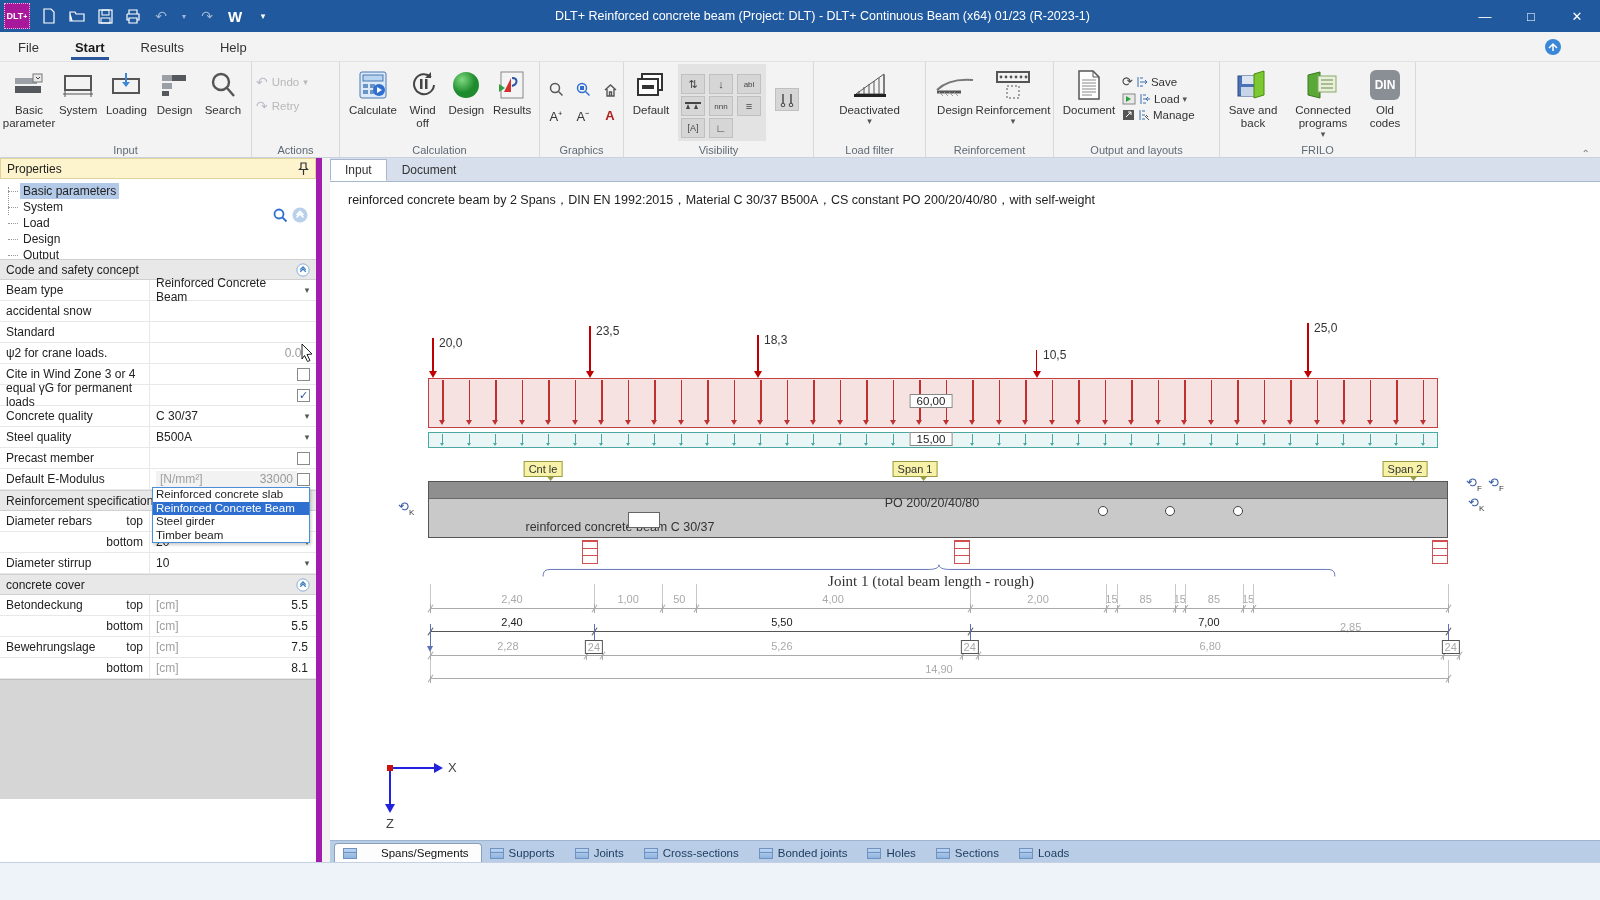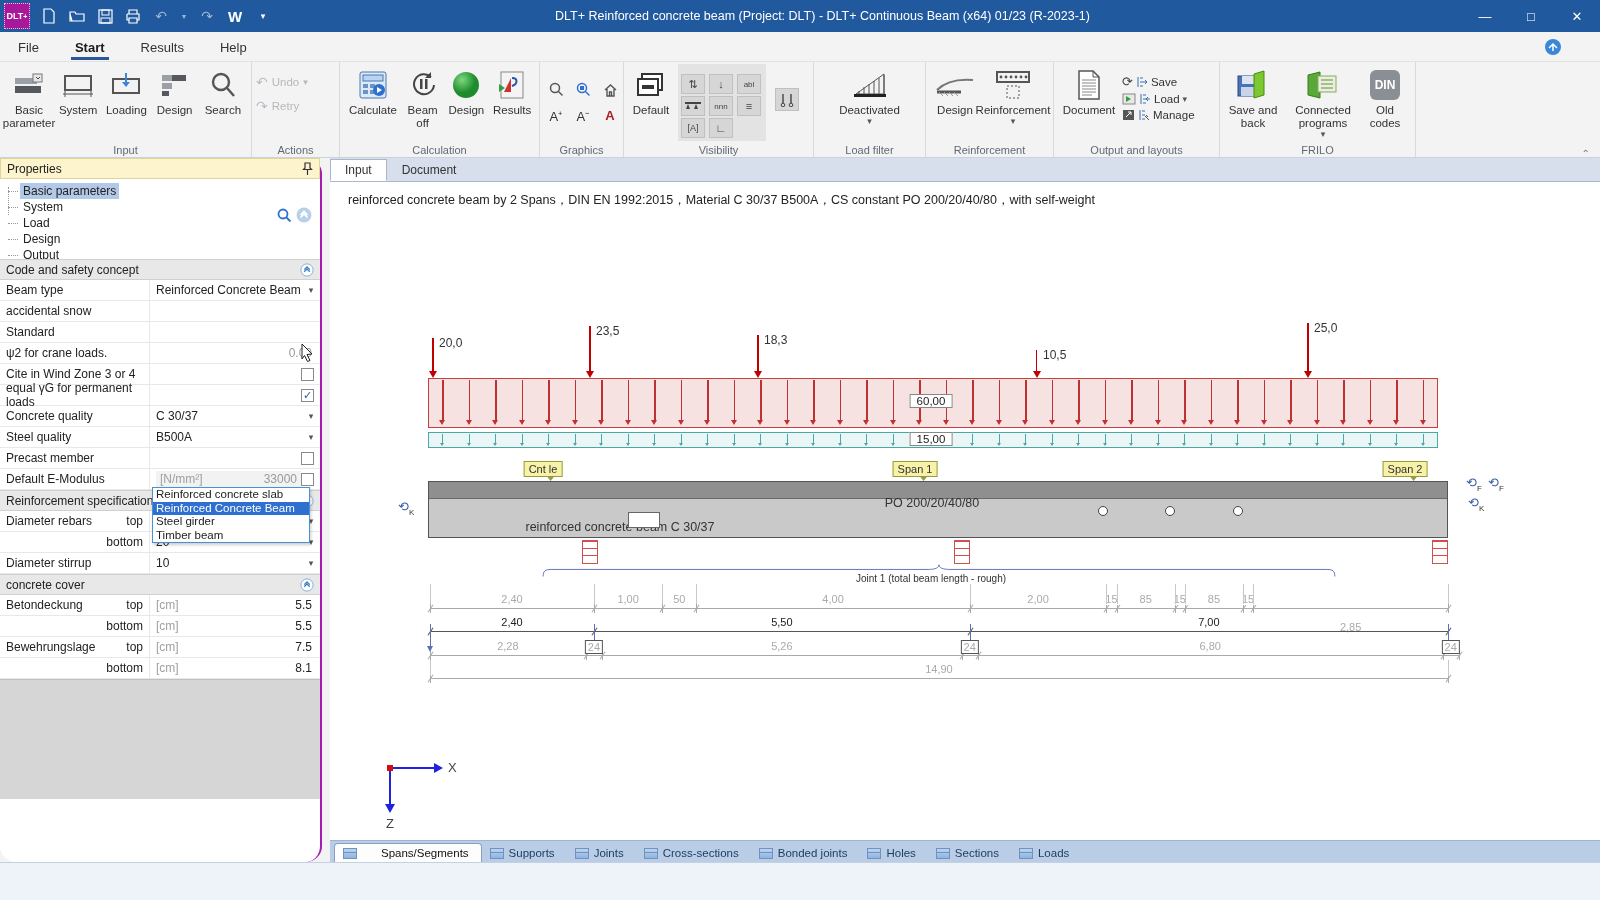--- a/index.html
+++ b/index.html
@@ -40,21 +40,21 @@
   .gfx-grid { display:grid; grid-template-columns:24px 24px 24px; grid-gap:3px; padding-top:14px; }
   .vis-grid { display:grid; grid-template-columns:26px 26px 26px; grid-gap:2px; padding-top:8px; margin-left:4px; background:#e3e3e3; padding:10px 3px 3px 3px; }
   .tgl { width:24px; height:20px; background:#d6d6d6; border:1px solid #c0c0c0; display:flex; align-items:center; justify-content:center; font-size:11px; color:#444; }
   .tgl.empty { background:transparent; border-color:transparent; }
   .side-col { display:flex; flex-direction:column; gap:4px; padding-top:10px; margin-left:2px; }
   .side-row { display:flex; align-items:center; gap:3px; font-size:11.5px; color:#333; }
   .vsep { width:1px; background:#d0d0d0; margin:8px 4px; }
   .ribbon-collapse { position:absolute; right:10px; top:148px; font-size:10px; color:#777; }
 
   
-  .leftpanel { position:absolute; left:0; top:158px; width:322px; height:704px; background:#fff; border-right:2px solid #a21caf;border-radius:16px; }
+  .leftpanel { position:absolute; left:0; top:158px; width:322px; height:704px; background:#fff; border-right:6px solid #a21caf; }
   .prop-header { height:21px; background:#fdf3cd; border:1px solid #e0d49a; display:flex; align-items:center; padding:0 6px; font-size:12px; color:#222; }
   .prop-header .pinbox { margin-left:auto; }
   .tree { position:relative; padding:4px 0 0 0; height:80px; }
   .titem { position:relative; margin-left:20px; height:16px; line-height:16px; font-size:12px; color:#222; width:max-content; padding:0 3px; }
   .titem::before { content:""; position:absolute; left:-12px; top:8px; width:10px; border-top:1px dotted #999; }
   .treeline { position:absolute; left:8px; top:8px; bottom:44px; width:0; border-left:1px dotted #999; }
   .titem.sel { background:#b3c9e8; }
   .tree-icons { position:absolute; right:8px; top:28px; display:flex; gap:4px; align-items:center; }
   .psec { height:21px; background:#e8e8e8; border-top:1px solid #d0d0d0; border-bottom:1px solid #d0d0d0; display:flex; align-items:center; padding:0 6px; font-size:12px; color:#222; }
   .psec .chev { margin-left:auto; }
@@ -100,21 +100,21 @@
   .tag::after { content:""; position:absolute; left:60%; bottom:-5px; border-left:4px solid transparent; border-right:4px solid transparent; border-top:5px solid #999a44; }
   .beam-flange { background:#8f8f8f; border-bottom:1px solid #6a6a6a; }
   .beam-body { background:#c9c9c9; }
   .beam-outline { border:1px solid #555; }
   .beam-text { position:absolute; font-size:12.5px; color:#333; transform:translateX(-50%); }
   .hole { position:absolute; width:10px; height:10px; border-radius:50%; background:#fff; border:1px solid #444; }
   .support { position:absolute; width:16px; border:1px solid #d05050; background:#fff; }
   .support .rung { border-top:1px solid #d05050; height:7px; }
   .rot { position:absolute; color:#3a5fa8; font-size:13px; line-height:13px; }
   .rot sub { font-size:8px; color:#333; }
-  .joint-label { position:absolute; transform:translateX(-50%); font-size:10px; color:#333; }
+  .joint-label { position:absolute; transform:translateX(-50%); font-size:15px; color:#333;font-family:Liberation Serif, serif; }
   .dim-line { position:absolute; height:1px; }
   .dim-tick { position:absolute; width:1px; height:9px; }
   .dim-slash { position:absolute; width:9px; height:1px; transform:rotate(-55deg); }
   .dim-text { position:absolute; transform:translateX(-50%); font-size:11px; background:#fff; padding:0 2px; }
   .dim-text.boxed { border:1px solid #555; color:#222; background:#fff; }
   .blue-arrow-shaft { position:absolute; width:1px; background:#5b6fb5; }
   .blue-arrow-head { position:absolute; width:0; height:0; border-left:3.5px solid transparent; border-right:3.5px solid transparent; border-top:6px solid #5b6fb5; }
   .ext-line { position:absolute; width:1px; background:#c8c8c8; }
   .axis-label { position:absolute; font-size:13px; color:#444; }
 
@@ -280,21 +280,21 @@
       </div>
       <div class="rb" style="width:42px">
         <div class="ric">
           <svg width="28" height="30" viewBox="0 0 28 30">
               <path d="M22 7 A10 10 0 1 0 25 15" fill="none" stroke="#444" stroke-width="2"></path>
               <path d="M22 2v6h-6z" fill="#444"></path>
               <rect x="11" y="9" width="2.5" height="10" fill="#444"></rect>
               <rect x="16" y="9" width="2.5" height="10" fill="#444"></rect>
             </svg>
           </div>
-        <div class="rlb">Beam off</div>
+        <div class="rlb">Wind off</div>
       </div>
       <div class="rb" style="width:46px">
         <div class="ric">
           <svg width="30" height="30" viewBox="0 0 30 30">
               <defs>
                 <radialGradient id="gs" cx="35%" cy="30%">
                   <stop offset="0%" stop-color="#7fd87f"></stop>
                   <stop offset="100%" stop-color="#1e8c2e"></stop>
                 </radialGradient>
               </defs>

